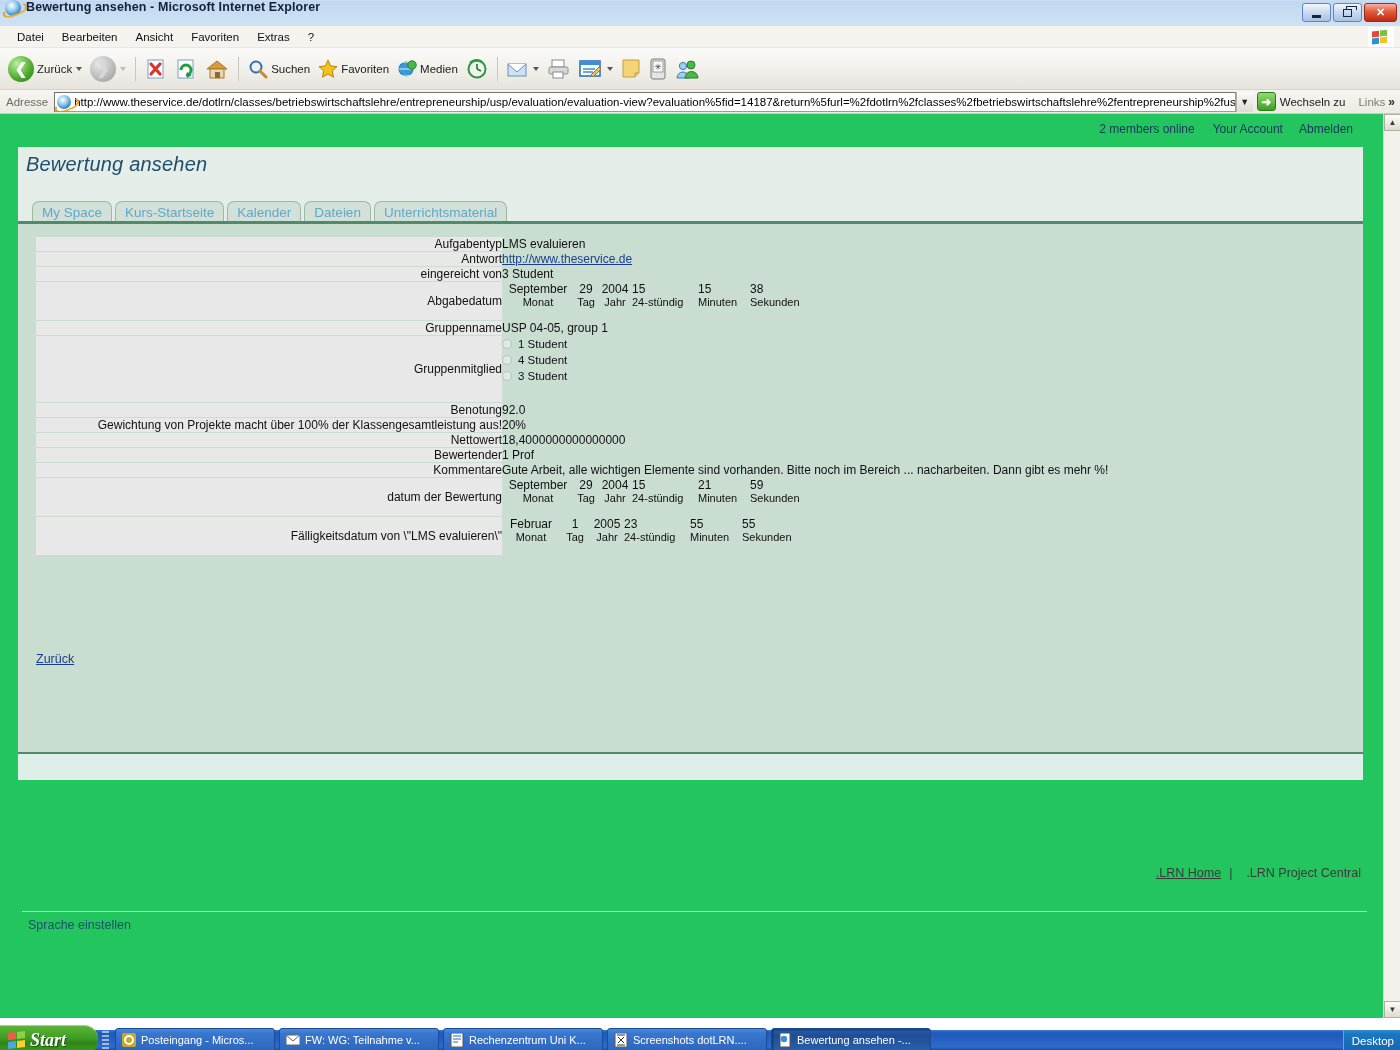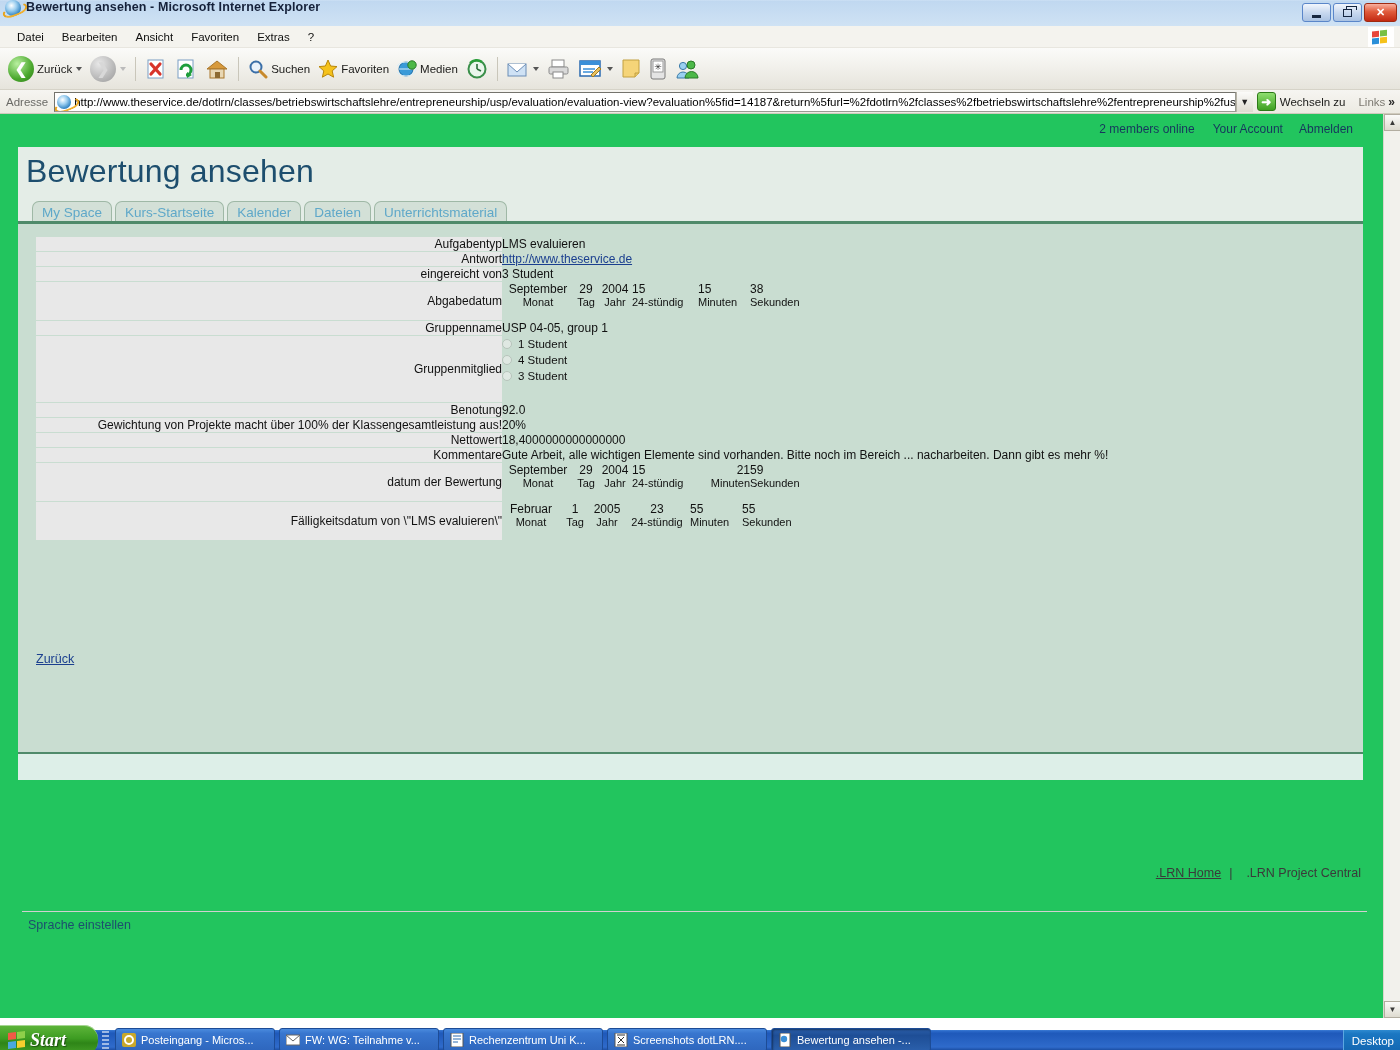--- a/index.html
+++ b/index.html
@@ -127,21 +127,21 @@
   .toplinks span { padding:0 10px; white-space:nowrap; }
   .toplinks a { color:#17365d; text-decoration:none; padding:0 8px; white-space:nowrap; }
 
   .portal {
     position:absolute; left:18px; top:33px; width:1345px; height:605px;
     background:#e4ede7;
   }
   .portal-head { position:relative; height:77px; background:#e4ede7; }
   .page-title {
     position:absolute; left:8px; top:6px;
-    font-size:32px; color:#1d4e6e; font-weight:normal; letter-spacing:0.2px;
+    font-size:20px; color:#1d4e6e; font-weight:normal; letter-spacing:0.2px;font-style:italic;
   }
   .tabs {
     position:absolute; left:14px; bottom:0px; display:flex; align-items:flex-end; gap:3px;
   }
   .tab {
     background:#d3e0d7;
     border:1px solid #9fb8a6; border-bottom:none;
     border-radius:7px 7px 0 0;
     padding:2px 9px 3px 9px;
     font-size:13.5px; color:#5fa8c9;
@@ -522,20 +522,24 @@
               <tr>
                 <td class="lbl-cell">Gewichtung von Projekte macht über 100% der Klassengesamtleistung aus!</td>
                 <td class="val-cell">20%</td>
               </tr>
 
               <tr>
                 <td class="lbl-cell">Nettowert</td>
                 <td class="val-cell">18,4000000000000000</td>
               </tr>
 
+              <tr>
+                <td class="lbl-cell">Bewertender</td>
+                <td class="val-cell">1 Prof</td>
+              </tr>
 
               <tr>
                 <td class="lbl-cell">Kommentare</td>
                 <td class="val-cell">Gute Arbeit, alle wichtigen Elemente sind vorhanden. Bitte noch im Bereich ... nacharbeiten. Dann gibt es mehr %!</td>
               </tr>
 
               <tr>
                 <td class="lbl-cell" style="padding-top:12px;padding-bottom:12px;">datum der Bewertung</td>
                 <td class="val-cell">
                   <div class="date-row">
@@ -548,21 +552,21 @@
                         <span class="dl">Tag</span>
                       </div>
                     <div class="dcol" style="min-width:34px">
                         <span class="dv">2004</span>
                         <span class="dl">Jahr</span>
                       </div>
                     <div class="dcol" style="min-width:66px;align-items:flex-start">
                         <span class="dv">15</span>
                         <span class="dl">24-stündig</span>
                       </div>
-                    <div class="dcol" style="min-width:52px;align-items:flex-end">
+                    <div class="dcol" style="min-width:52px;align-items:flex-start">
                         <span class="dv">21</span>
                         <span class="dl">Minuten</span>
                       </div>
                     <div class="dcol" style="min-width:56px;align-items:flex-start">
                         <span class="dv">59</span>
                         <span class="dl">Sekunden</span>
                       </div>
                   </div>
                 </td>
               </tr>
@@ -576,21 +580,21 @@
                         <span class="dl">Monat</span>
                       </div>
                     <div class="dcol" style="min-width:30px">
                         <span class="dv">1</span>
                         <span class="dl">Tag</span>
                       </div>
                     <div class="dcol" style="min-width:34px">
                         <span class="dv">2005</span>
                         <span class="dl">Jahr</span>
                       </div>
-                    <div class="dcol" style="min-width:66px;align-items:center">
+                    <div class="dcol" style="min-width:66px;align-items:flex-start">
                         <span class="dv">23</span>
                         <span class="dl">24-stündig</span>
                       </div>
                     <div class="dcol" style="min-width:52px;align-items:flex-start">
                         <span class="dv">55</span>
                         <span class="dl">Minuten</span>
                       </div>
                     <div class="dcol" style="min-width:56px;align-items:flex-start">
                         <span class="dv">55</span>
                         <span class="dl">Sekunden</span>

